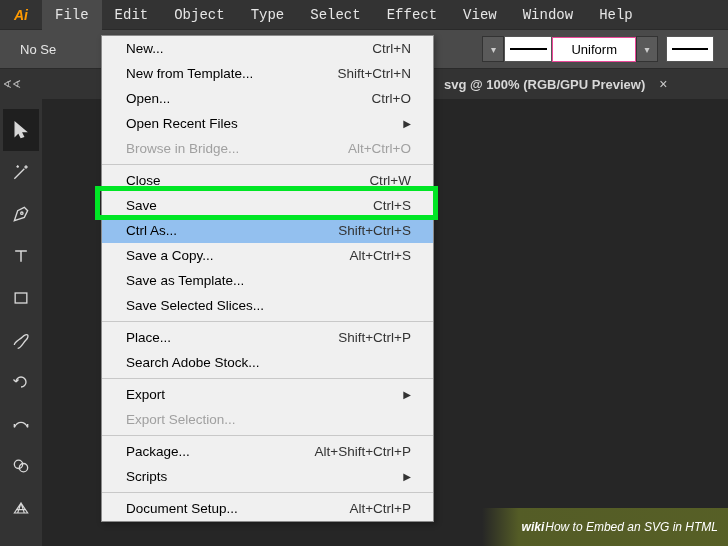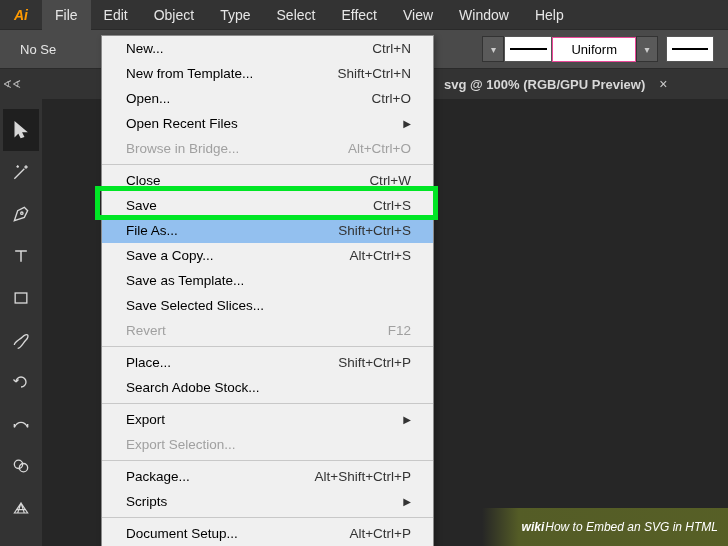--- a/index.html
+++ b/index.html
@@ -1,21 +1,21 @@
 <!DOCTYPE html>
 <html><head>
 <meta charset="utf-8">
 <style>
 * { margin: 0; padding: 0; box-sizing: border-box; font-family: "Segoe UI", Arial, sans-serif; -webkit-font-smoothing: antialiased; }
 body { width: 728px; height: 546px; background: #333333; overflow: hidden; position: relative; }
 
 .menubar { height: 29px; background: #333333; display: flex; align-items: center; padding-left: 0; border-radius: 6px; }
 .app-icon { width: 42px; height: 29px; display: flex; align-items: center; justify-content: center; background: #333333; }
 .app-icon-text { color: #ff9a00; font-weight: bold; font-size: 14px; font-style: italic; }
-.menu-item { color: #e6e6e6; font-size: 14px; padding: 16px 13px; height: 29px; display: flex; align-items: center; cursor: default; }
+.menu-item { color: #e6e6e6; font-size: 14px; padding: 16px 13px; height: 29px; display: flex; align-items: center; cursor: default; font-family: Liberation Mono, monospace; }
 .menu-item.active { background: #4a4a4a; }
 
 .controlbar { height: 40px; background: #4a4a4a; display: flex; align-items: center; padding: 0 8px; gap: 8px; border-top: 1px solid #2a2a2a; border-bottom: 1px solid #2a2a2a; }
 .nosel { color: #e6e6e6; font-size: 13px; padding: 0 12px; }
 .uniform-group { display: flex; align-items: center; margin-left: auto; margin-right: 6px; }
 .uniform-btn { background: #fff; color: #000; font-size: 13px; padding: 4px 18px; border: 1px solid #ec4899; }
 .chev { width: 22px; height: 26px; background: #5a5a5a; display: flex; align-items: center; justify-content: center; color: #ccc; font-size: 10px; border: 1px solid #333; }
 .line-preview { width: 48px; height: 26px; background: #fff; border: 1px solid #555; display: flex; align-items: center; justify-content: center; }
 .line-preview::after { content: ""; display: block; width: 80%; height: 2px; background: #000; }
 
@@ -167,38 +167,34 @@
     <div class="dd-sep"></div>
     <div class="dd-item">
       <span>Close</span>
       <span class="shortcut">Ctrl+W</span>
     </div>
     <div class="dd-item">
       <span>Save</span>
       <span class="shortcut">Ctrl+S</span>
     </div>
     <div class="dd-item highlighted">
-      <span>File As...</span>
+      <span>Ctrl As...</span>
       <span class="shortcut">Shift+Ctrl+S</span>
     </div>
     <div class="dd-item">
       <span>Save a Copy...</span>
       <span class="shortcut">Alt+Ctrl+S</span>
     </div>
     <div class="dd-item">
       <span>Save as Template...</span>
       <span class="shortcut"></span>
     </div>
     <div class="dd-item">
       <span>Save Selected Slices...</span>
       <span class="shortcut"></span>
-    </div>
-    <div class="dd-item disabled">
-      <span>Revert</span>
-      <span class="shortcut">F12</span>
     </div>
     <div class="dd-sep"></div>
     <div class="dd-item">
       <span>Place...</span>
       <span class="shortcut">Shift+Ctrl+P</span>
     </div>
     <div class="dd-item">
       <span>Search Adobe Stock...</span>
       <span class="shortcut"></span>
     </div>

